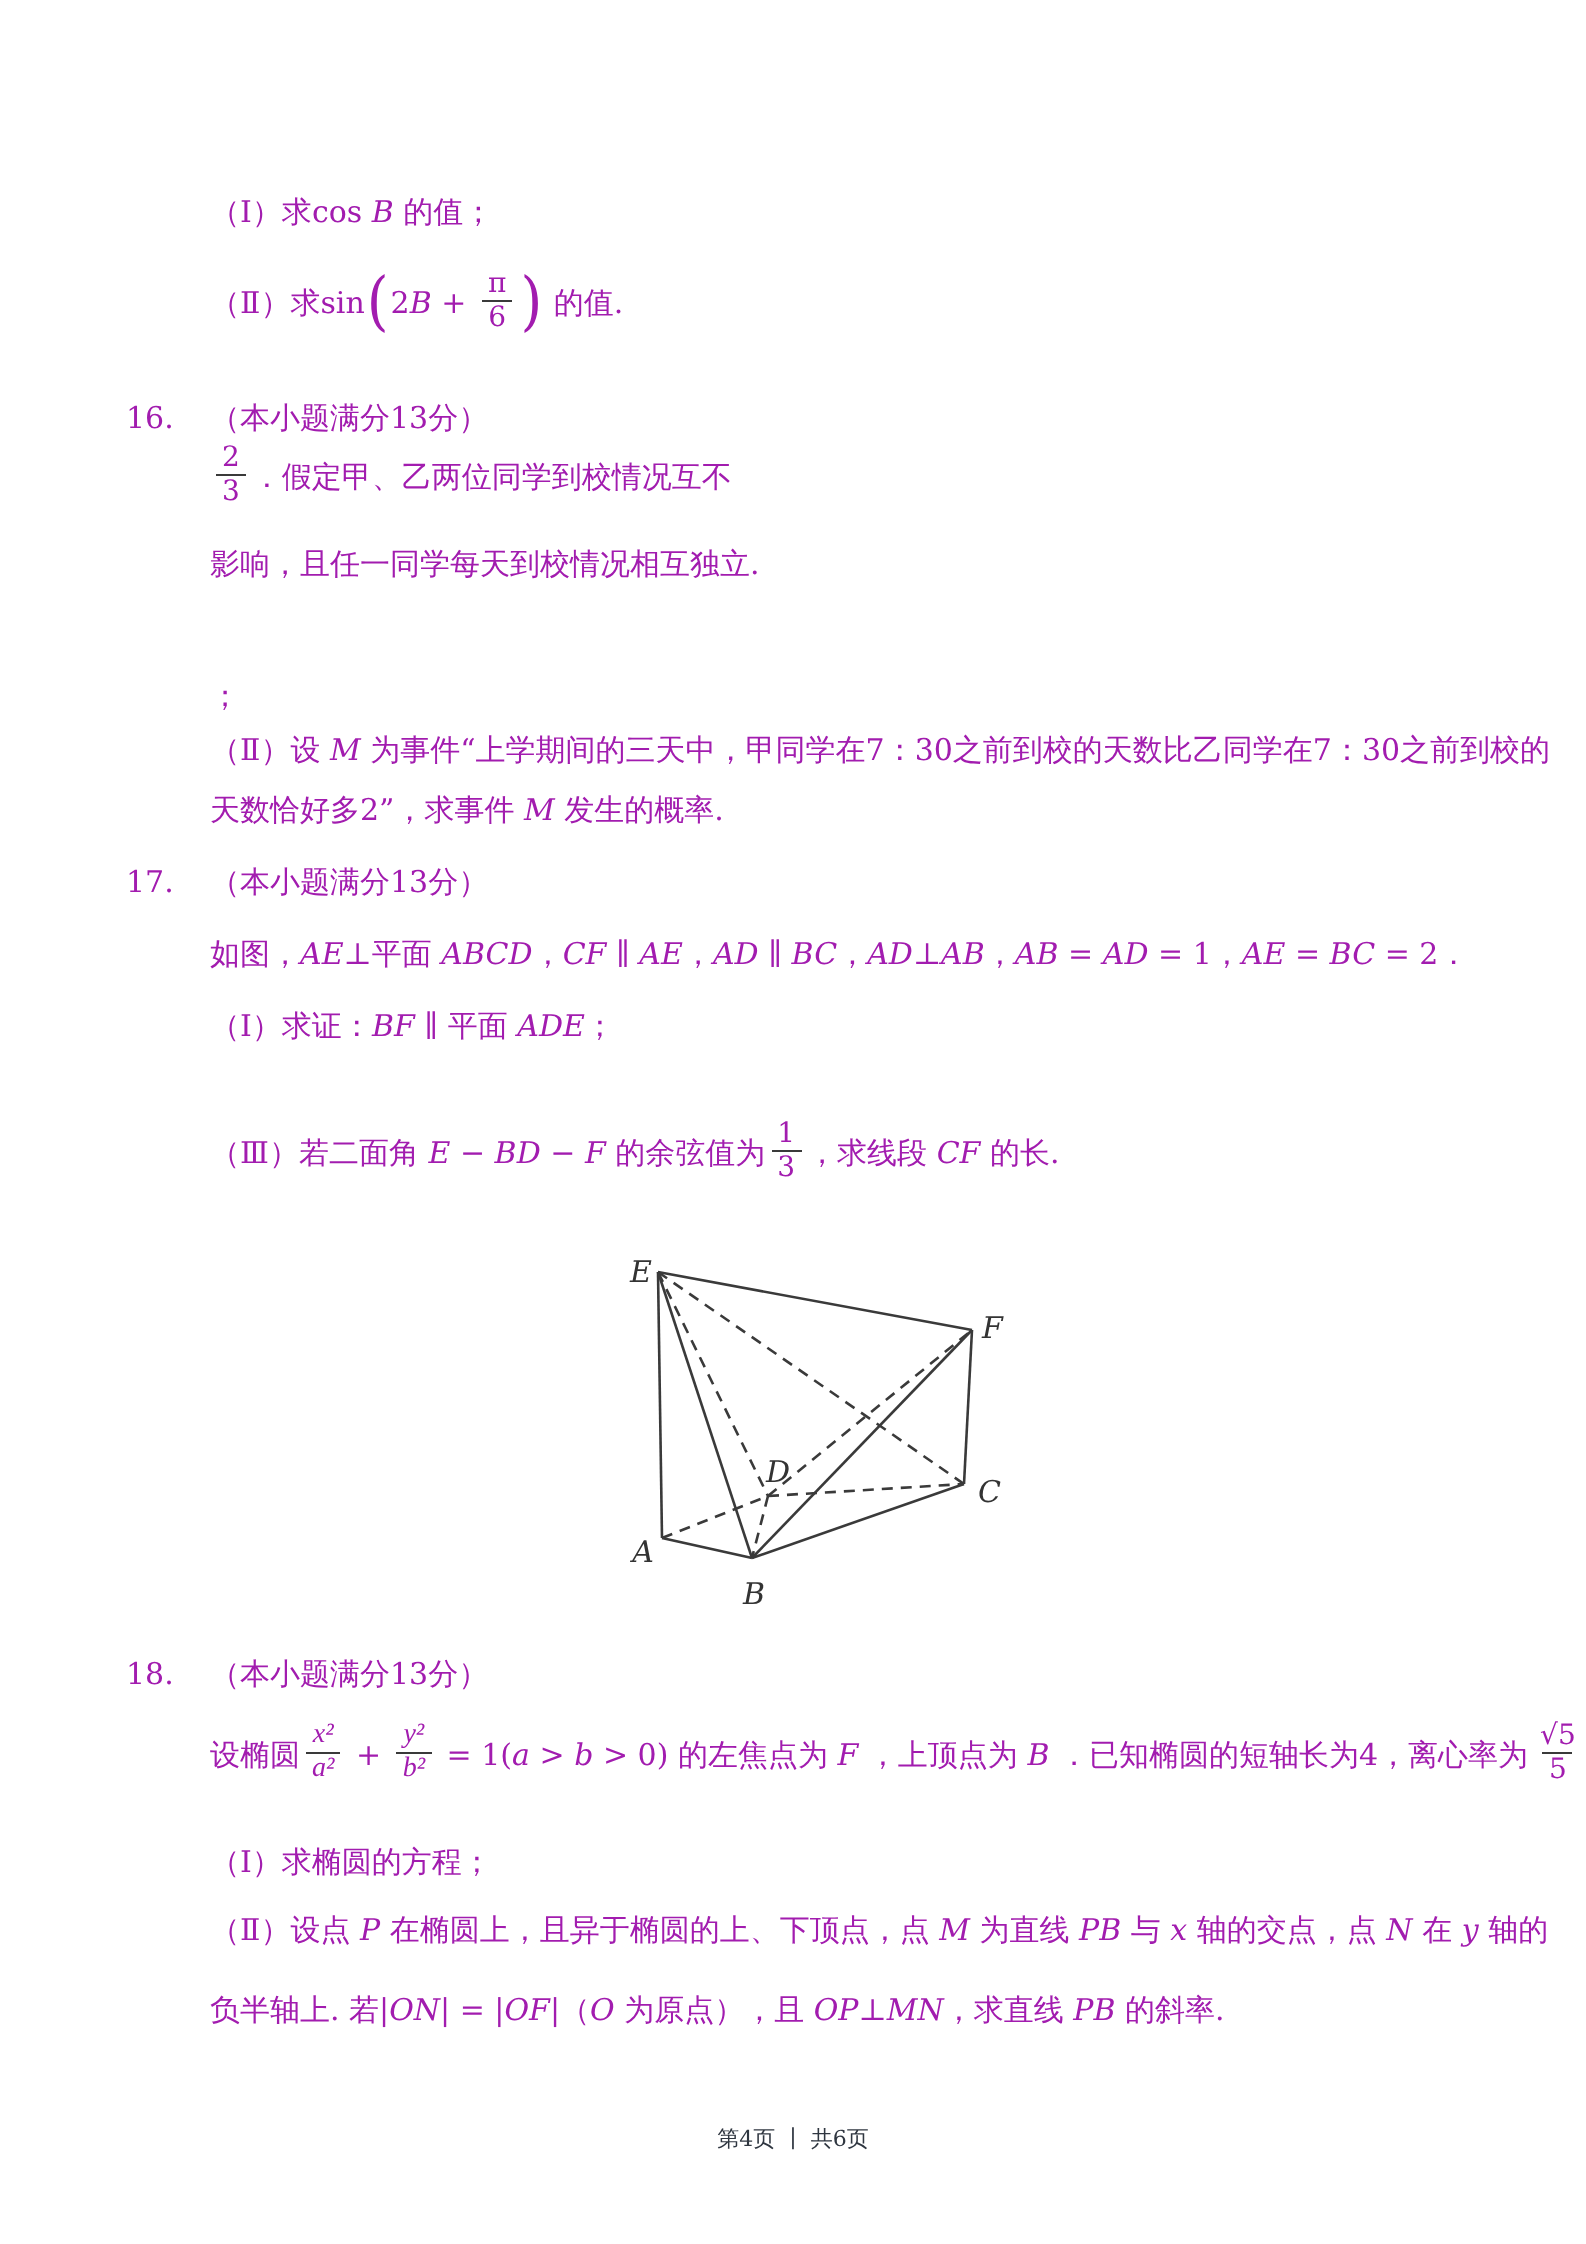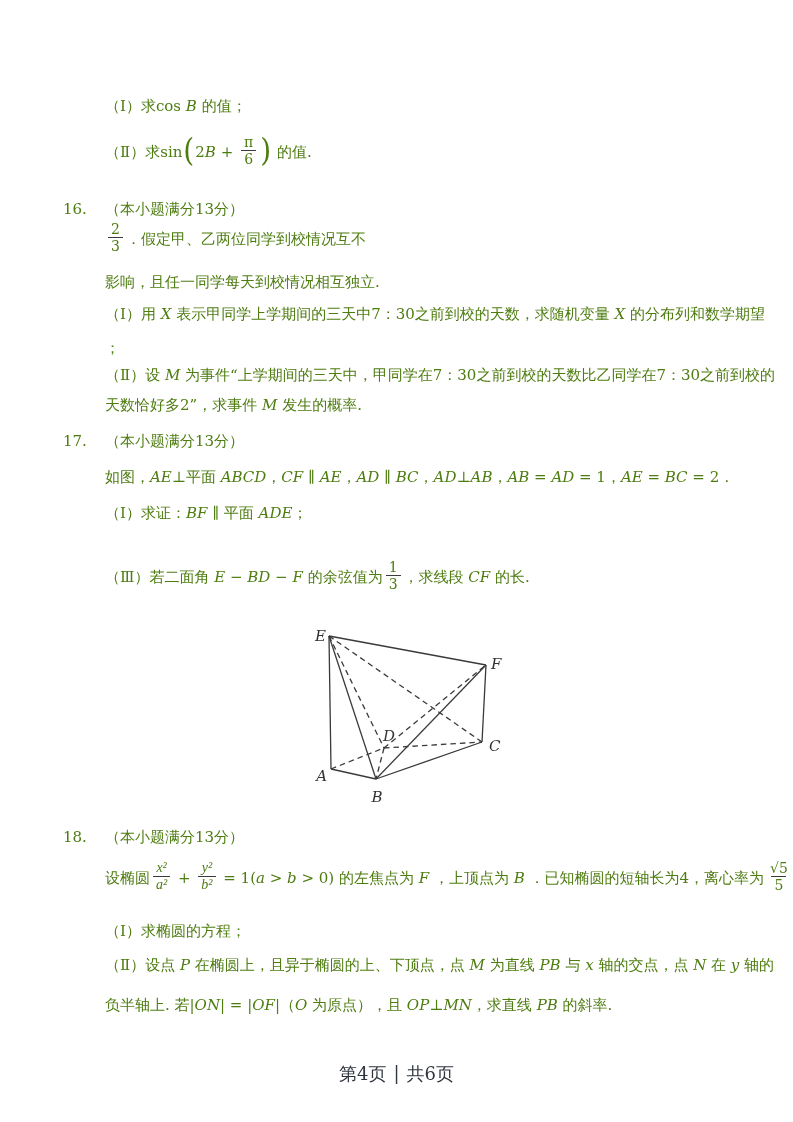--- a/index.html
+++ b/index.html
@@ -1,21 +1,21 @@
 <!DOCTYPE html>
 <html><head>
 <meta charset="utf-8">
 <style>
   html,body{margin:0;padding:0;background:#ffffff;}
   .page{
     position:relative;width:793px;height:1122px;margin:0 auto;background:#fff;
     font-family:"DejaVu Serif","Liberation Serif",serif;color:#3a3a3a;overflow:hidden;
   }
   .line{
-    position:absolute;font-size:15px;line-height:1.4;white-space:nowrap;color:#4d7c0f;
+    position:absolute;font-size:15px;line-height:1.4;white-space:nowrap;color:#a21caf;
   }
   .cn{font-family:"DejaVu Serif","Liberation Serif",serif;}
   .mi{font-family:"DejaVu Serif","Liberation Serif",serif;font-style:italic;}
   .mr{font-family:"DejaVu Serif","Liberation Serif",serif;}
   .frac{
     display:inline-flex;flex-direction:column;align-items:center;vertical-align:middle;
     margin:0 3px;font-size:14px;line-height:1.15;position:relative;top:-2px;
   }
   .frac .fn,.frac .fd{display:block;padding:0 3px;text-align:center;}
   .frac .fd{border-top:1px solid #3a3a3a;}
@@ -25,21 +25,21 @@
     transform:scaleY(1.15);margin:0 1px;position:relative;top:-2px;font-weight:300;
   }
   .pnum{display:inline-block;width:42px;}
   .figure{position:absolute;left:298px;top:610px;width:220px;height:200px;}
   .figure svg{width:100%;height:100%;}
   .figure line{stroke:#3a3a3a;stroke-width:1.3;}
   .figure line.dash{stroke-dasharray:5.5 4;}
   .figure text{font-family:"DejaVu Serif","Liberation Serif",serif;font-style:italic;font-size:15px;fill:#333;}
   .footer{
     position:absolute;top:1062px;left:0;width:100%;display:flex;justify-content:center;gap:7px;
-    font-size:18px;color:#2f3640;
+    font-size:11px;color:#2f3640;
   }
 </style>
 </head>
 <body>
 
 <div class="page">
 
   <div class="line" style="left:105px;top:96px;"><span class="cn">（Ⅰ）求</span><span class="mr">cos </span><span class="mi">B</span><span class="cn"> 的值；</span></div>
   <div class="line" style="left:105px;top:136px;"><span class="cn">（Ⅱ）求</span><span class="mr">sin</span><span class="bigp">(</span><span class="mr">2</span><span class="mi">B</span><span class="mr"> + </span><span class="frac">
         <span class="fn">π</span>
@@ -47,21 +47,20 @@
       </span><span class="bigp">)</span><span class="cn"> 的值.</span></div>
 
   <div class="line" style="left:63px;top:199px;">
     <span class="pnum cn">16.</span><span class="cn">（本小题满分13分）</span>
   </div>
   <div class="line" style="left:105px;top:223px;"><span class="frac">
         <span class="fn">2</span>
         <span class="fd">3</span>
       </span><span class="cn">．假定甲、乙两位同学到校情况互不</span></div>
   <div class="line" style="left:105px;top:272px;"><span class="cn">影响，且任一同学每天到校情况相互独立.</span></div>
-  <div class="line" style="left:105px;top:304px;"><span class="cn">（Ⅰ）用</span><span class="mi"> X </span><span class="cn">表示甲同学上学期间的三天中7：30之前到校的天数，求随机变量</span><span class="mi"> X </span><span class="cn">的分布列和数学期望</span></div>
   <div class="line" style="left:105px;top:338px;"><span class="cn">；</span></div>
   <div class="line" style="left:105px;top:365px;"><span class="cn">（Ⅱ）设</span><span class="mi"> M </span><span class="cn">为事件“上学期间的三天中，甲同学在7：30之前到校的天数比乙同学在7：30之前到校的</span></div>
   <div class="line" style="left:105px;top:395px;"><span class="cn">天数恰好多2”，求事件</span><span class="mi"> M </span><span class="cn">发生的概率.</span></div>
 
   <div class="line" style="left:63px;top:431px;">
     <span class="pnum cn">17.</span><span class="cn">（本小题满分13分）</span>
   </div>
   <div class="line" style="left:105px;top:467px;"><span class="cn">如图，</span><span class="mi">AE</span><span class="cn">⊥平面</span><span class="mi"> ABCD</span><span class="cn">，</span><span class="mi">CF</span><span class="mr"> ∥ </span><span class="mi">AE</span><span class="cn">，</span><span class="mi">AD</span><span class="mr"> ∥ </span><span class="mi">BC</span><span class="cn">，</span><span class="mi">AD</span><span class="cn">⊥</span><span class="mi">AB</span><span class="cn">，</span><span class="mi">AB</span><span class="mr"> = </span><span class="mi">AD</span><span class="mr"> = 1</span><span class="cn">，</span><span class="mi">AE</span><span class="mr"> = </span><span class="mi">BC</span><span class="mr"> = 2</span><span class="cn">．</span></div>
   <div class="line" style="left:105px;top:503px;"><span class="cn">（Ⅰ）求证：</span><span class="mi">BF</span><span class="mr"> ∥ </span><span class="cn">平面</span><span class="mi"> ADE</span><span class="cn">；</span></div>
   <div class="line" style="left:105px;top:561px;"><span class="cn">（Ⅲ）若二面角</span><span class="mi"> E − BD − F </span><span class="cn">的余弦值为</span><span class="frac">

